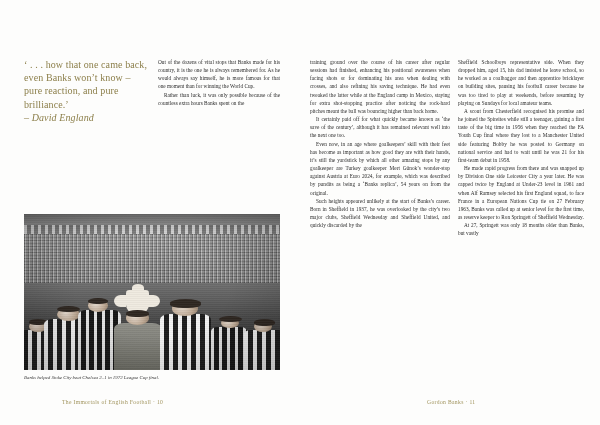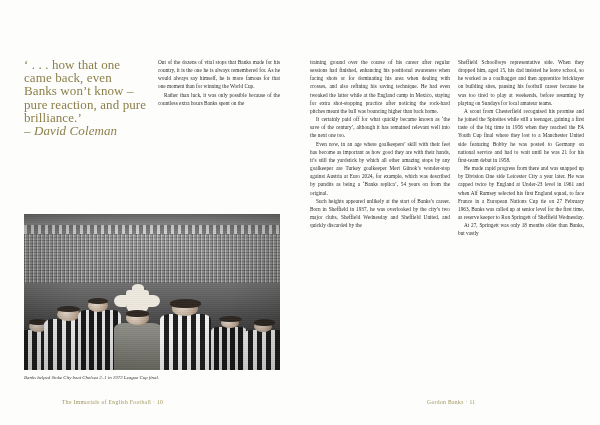--- a/index.html
+++ b/index.html
@@ -37,21 +37,21 @@
     box-sizing: border-box;
   }
   .col-1 { left: 24px;  width: 124px; }
   .col-2 { left: 158px; width: 122px; }
   .col-3 { left: 310px; width: 140px; }
   .col-4 { left: 458px; width: 126px; }
 
   
   .pullquote {
     font-family: "Liberation Serif", serif;
-    font-size: 13px;
+    font-size: 10px;
     line-height: 13.2px;
     color: #8c7f4a;
     letter-spacing: 0.1px;
   }
   .pullquote .attrib {
     font-style: italic;
     display: block;
   }
 
   
@@ -214,21 +214,21 @@
 </head>
 <body>
 
 <div class="page">
 
   <div class="columns">
 
     <div class="col col-1">
       <div class="pullquote">
         <span>‘ . . . how that one came back, even Banks won’t know – pure reaction, and pure brilliance.’</span>
-        <span class="attrib">– David Coleman</span>
+        <span class="attrib">– David England</span>
       </div>
     </div>
 
     <div class="col col-2">
       <div class="body-text">
         <p class="noindent">Out of the dozens of vital stops that Banks made for his country, it is the one he is always remembered for. As he would always say himself, he is more famous for that one moment than for winning the World Cup.</p>
         <p>Rather than luck, it was only possible because of the countless extra hours Banks spent on the</p>
       </div>
     </div>
 

